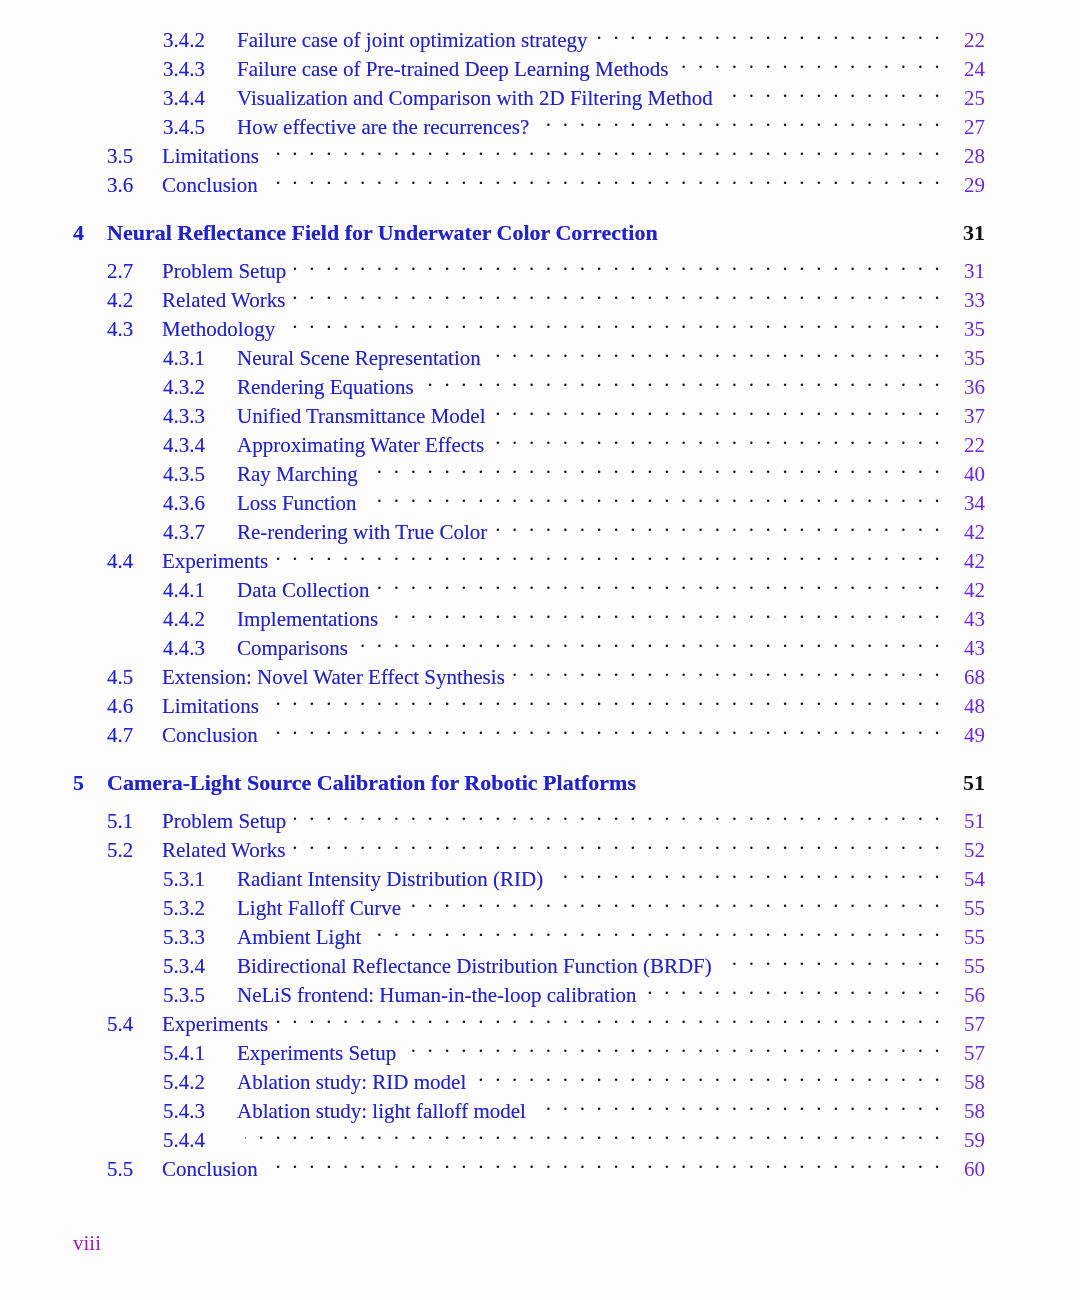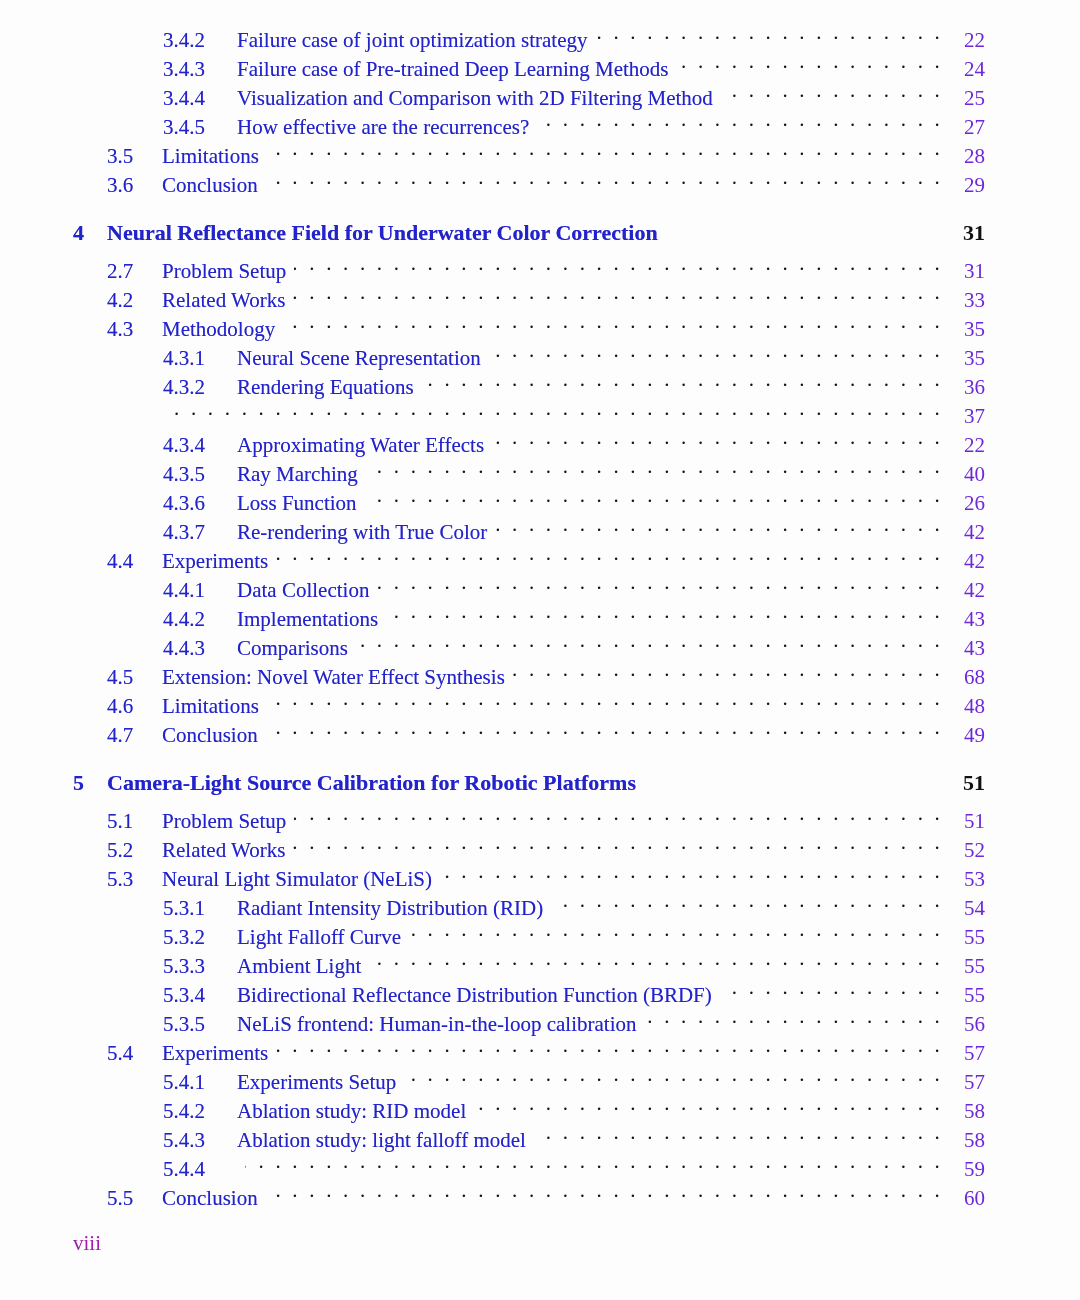--- a/index.html
+++ b/index.html
@@ -202,20 +202,24 @@
   </div>
         <div class="entry-row level-3">
     <span class="e-link">
       <span class="e-num">4.3.2</span>
       <span class="e-title">Rendering Equations</span>
     </span>
     <span class="dots"></span>
     <span class="e-page">36</span>
   </div>
         <div class="entry-row level-3">
+    <span class="e-link">
+      <span class="e-num">4.3.3</span>
+      <span class="e-title">Unified Transmittance Model</span>
+    </span>
     <span class="dots"></span>
     <span class="e-page">37</span>
   </div>
         <div class="entry-row level-3">
     <span class="e-link">
       <span class="e-num">4.3.4</span>
       <span class="e-title">Approximating Water Effects</span>
     </span>
     <span class="dots"></span>
     <span class="e-page">22</span>
@@ -227,21 +231,21 @@
     </span>
     <span class="dots"></span>
     <span class="e-page">40</span>
   </div>
         <div class="entry-row level-3">
     <span class="e-link">
       <span class="e-num">4.3.6</span>
       <span class="e-title">Loss Function</span>
     </span>
     <span class="dots"></span>
-    <span class="e-page">26</span>
+    <span class="e-page">34</span>
   </div>
         <div class="entry-row level-3">
     <span class="e-link">
       <span class="e-num">4.3.7</span>
       <span class="e-title">Re-rendering with True Color</span>
     </span>
     <span class="dots"></span>
     <span class="e-page">42</span>
   </div>
         <div class="entry-row level-2">
@@ -319,28 +323,20 @@
     <span class="e-page">51</span>
   </div>
         <div class="entry-row level-2">
     <span class="e-link">
       <span class="e-num">5.2</span>
       <span class="e-title">Related Works</span>
     </span>
     <span class="dots"></span>
     <span class="e-page">52</span>
   </div>
-        <div class="entry-row level-2">
-    <span class="e-link">
-      <span class="e-num">5.3</span>
-      <span class="e-title">Neural Light Simulator (NeLiS)</span>
-    </span>
-    <span class="dots"></span>
-    <span class="e-page">53</span>
-  </div>
         <div class="entry-row level-3">
     <span class="e-link">
       <span class="e-num">5.3.1</span>
       <span class="e-title">Radiant Intensity Distribution (RID)</span>
     </span>
     <span class="dots"></span>
     <span class="e-page">54</span>
   </div>
         <div class="entry-row level-3">
     <span class="e-link">

